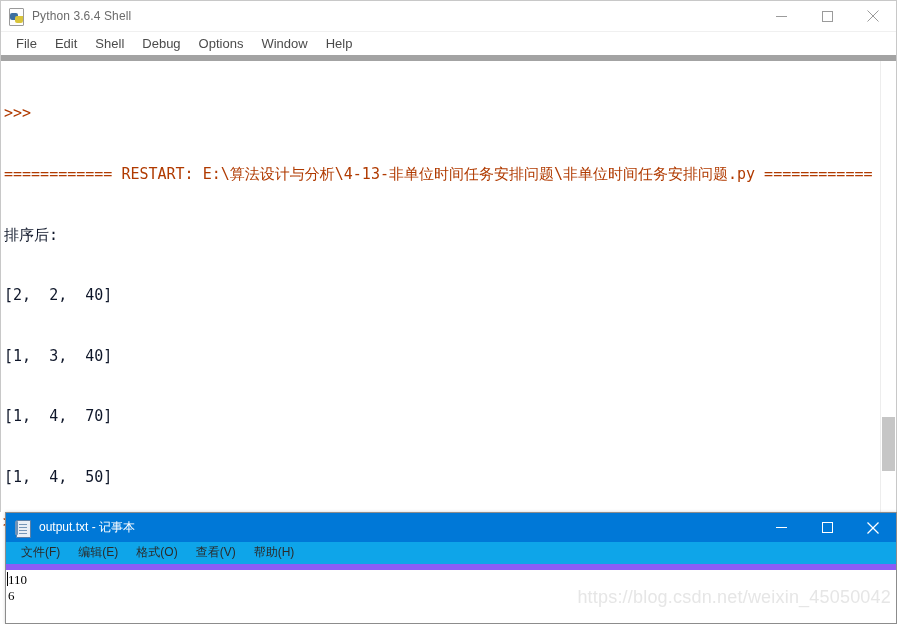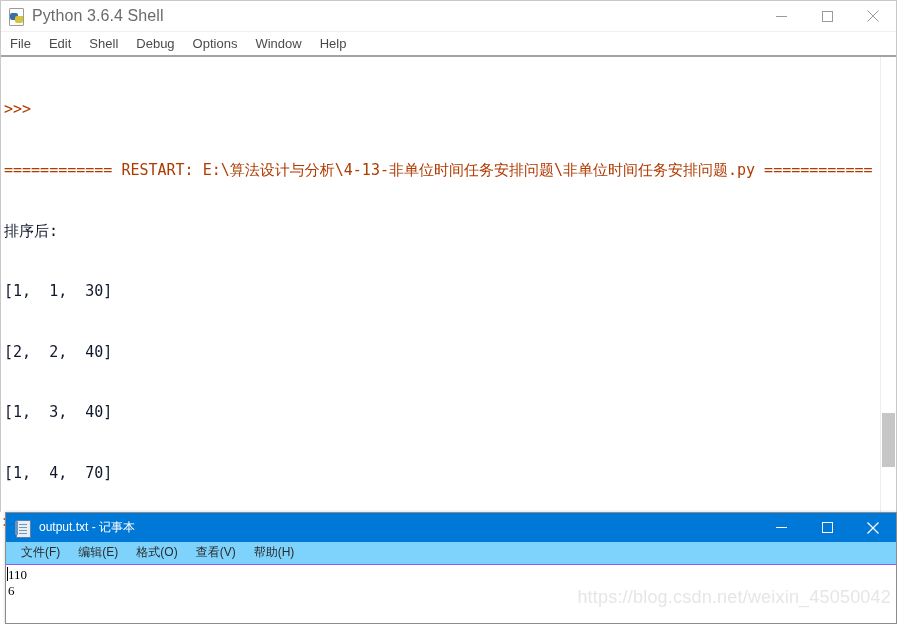--- a/index.html
+++ b/index.html
@@ -59,21 +59,21 @@
     border-radius: 2px 2px 0 2px;
   }
   .py-icon-yellow {
     position: absolute;
     left: 6px; top: 8px;
     width: 8px; height: 7px;
     background: #d8c43a;
     border-radius: 2px 0 2px 2px;
   }
   .titlebar .tb-title {
-    font-size: 16px;
+    font-size: 12px;
     color: #6b6b6b;
     letter-spacing: 0.1px;
     flex: 1 1 auto;
     white-space: nowrap;
     overflow: hidden;
   }
   .tb-buttons {
     display: flex;
     height: 30px;
     flex: 0 0 auto;
@@ -85,22 +85,23 @@
     align-items: center;
     justify-content: center;
   }
   .tb-btn svg { display: block; }
 
   .menubar {
     height: 23px;
     background: #ffffff;
     display: flex;
     align-items: center;
-    flex: 0 0 auto;
-    border-bottom: 2px solid #a3a3a3;
+    padding-left: 6px;
+    flex: 0 0 auto;
+    border-bottom: 6px solid #a3a3a3;
   }
   .menu-item {
     font-size: 13px;
     color: #4b4b4b;
     padding: 2px 9px 3px 9px;
     white-space: nowrap;
   }
 
   .shell-body {
     position: relative;
@@ -197,26 +198,26 @@
     white-space: nowrap;
     overflow: hidden;
   }
   .np-buttons { display: flex; height: 29px; flex: 0 0 auto; }
   .np-btn {
     width: 46px; height: 29px;
     display: flex; align-items: center; justify-content: center;
   }
   .np-menubar {
     height: 22px;
-    background: #7dd3fc;
+    background: #0ea5e9;
     display: flex;
     align-items: center;
     padding-left: 6px;
     flex: 0 0 auto;
-    border-bottom: 1px solid #8b5cf6;
+    border-bottom: 6px solid #8b5cf6;
   }
   .np-menu-item {
     font-size: 12px;
     color: #2b2b2b;
     padding: 2px 9px 3px 9px;
     white-space: nowrap;
   }
   .np-text {
     flex: 1 1 auto;
     background: #ffffff;
@@ -307,21 +308,20 @@
     <div class="menu-item">Options</div>
     <div class="menu-item">Window</div>
     <div class="menu-item">Help</div>
   </div>
 
   <div class="shell-body">
     <div class="shell-text">
       <span class="ln c-prompt">&gt;&gt;&gt; </span>
       <span class="ln c-restart">============ RESTART: E:\算法设计与分析\4-13-非单位时间任务安排问题\非单位时间任务安排问题.py ============</span>
       <span class="ln c-out">排序后:</span>
-      <span class="ln c-out">[1,  1,  30]</span>
       <span class="ln c-out">[2,  2,  40]</span>
       <span class="ln c-out">[1,  3,  40]</span>
       <span class="ln c-out">[1,  4,  70]</span>
       <span class="ln c-out">[1,  4,  50]</span>
       <span class="ln c-out">[1,  4,  20]</span>
       
       
       
       
       

